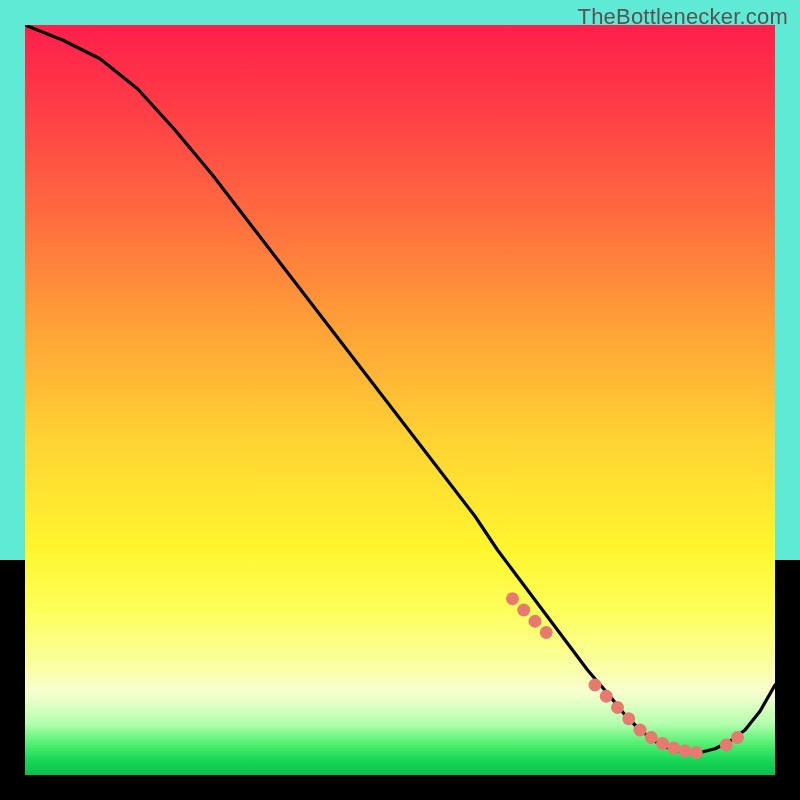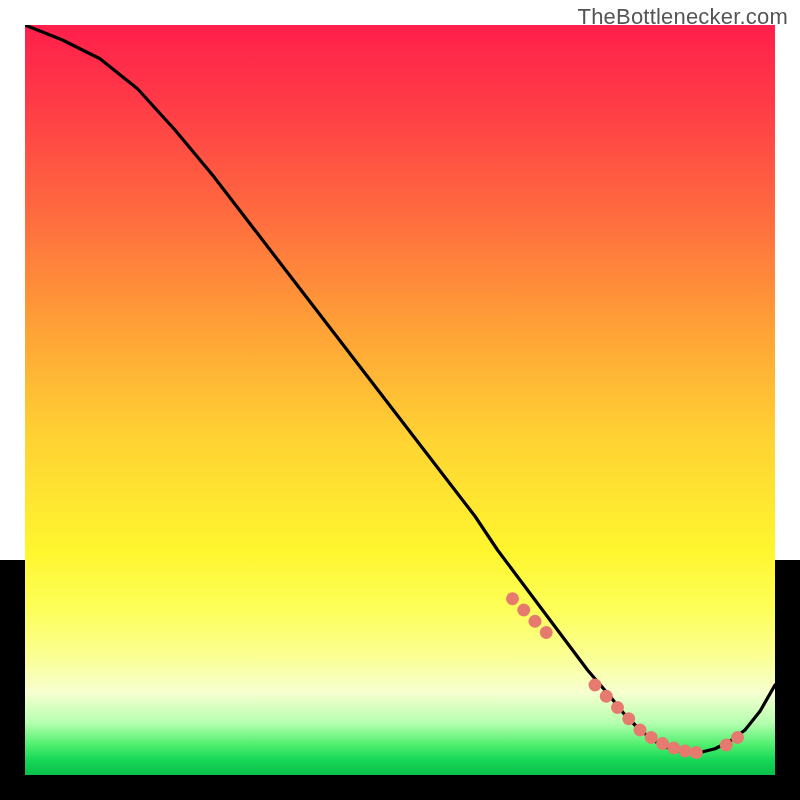--- a/index.html
+++ b/index.html
@@ -8,21 +8,21 @@
     width: 800px;
     height: 800px;
     background: #000;
     overflow: hidden;
     font-family: -apple-system, BlinkMacSystemFont, "Segoe UI", Arial, sans-serif;
   }
   .frame {
     position: relative;
     width: 800px;
     height: 560px;
-    background: #ffffff;
+    background: #5eead4;
   }
   .plot {
     position: absolute;
     left: 25px;
     top: 25px;
     width: 750px;
     height: 750px;
     background: linear-gradient(
       to bottom,
       #ff1f4b 0%,

